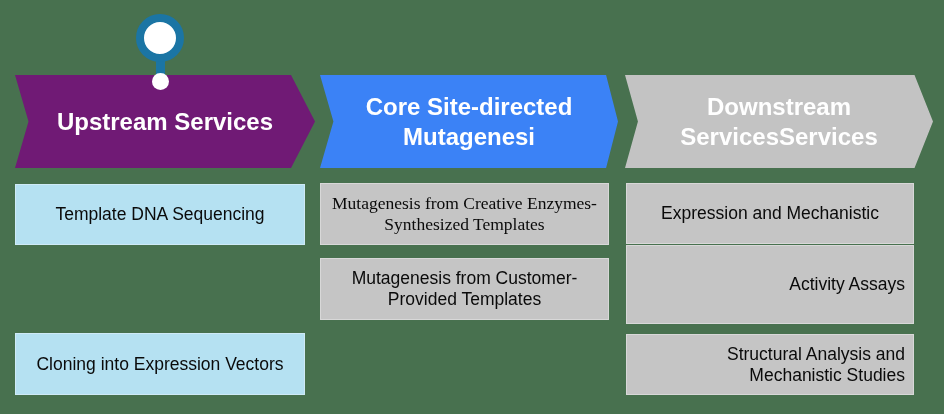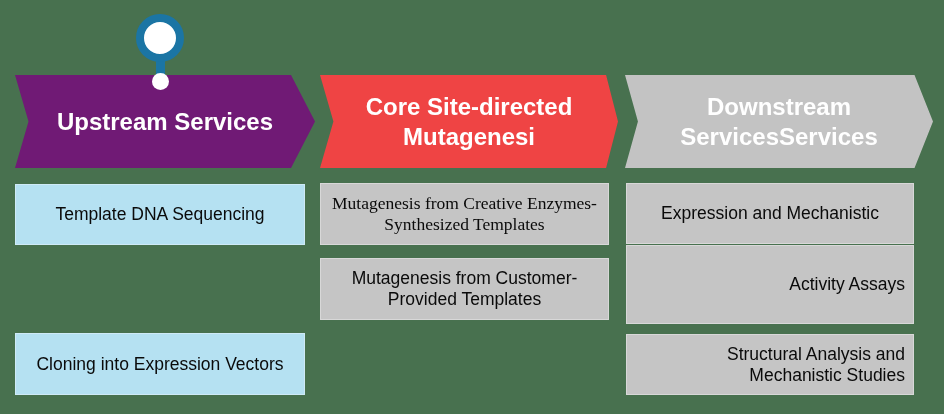--- a/index.html
+++ b/index.html
@@ -31,21 +31,21 @@
     text-align: center;
     padding: 0 24px;
   }
   .arrow.a1 {
     left: 15px; width: 300px;
     background: #701a75;
     clip-path: polygon(0% 0%, 92% 0%, 100% 50%, 92% 100%, 0% 100%, 4.5% 50%);
   }
   .arrow.a2 {
     left: 320px; width: 298px;
-    background: #ef4444;
+    background: #3b82f6;
     clip-path: polygon(0% 0%, 96% 0%, 100% 50%, 96% 100%, 0% 100%, 4.5% 50%);
   }
   .arrow.a3 {
     left: 625px; width: 308px;
     background: #C3C3C3;
     clip-path: polygon(0% 0%, 94% 0%, 100% 50%, 94% 100%, 0% 100%, 4.2% 50%);
   }
 
   
   .pin { position: absolute; left: 0; top: 0; z-index: 2; }

